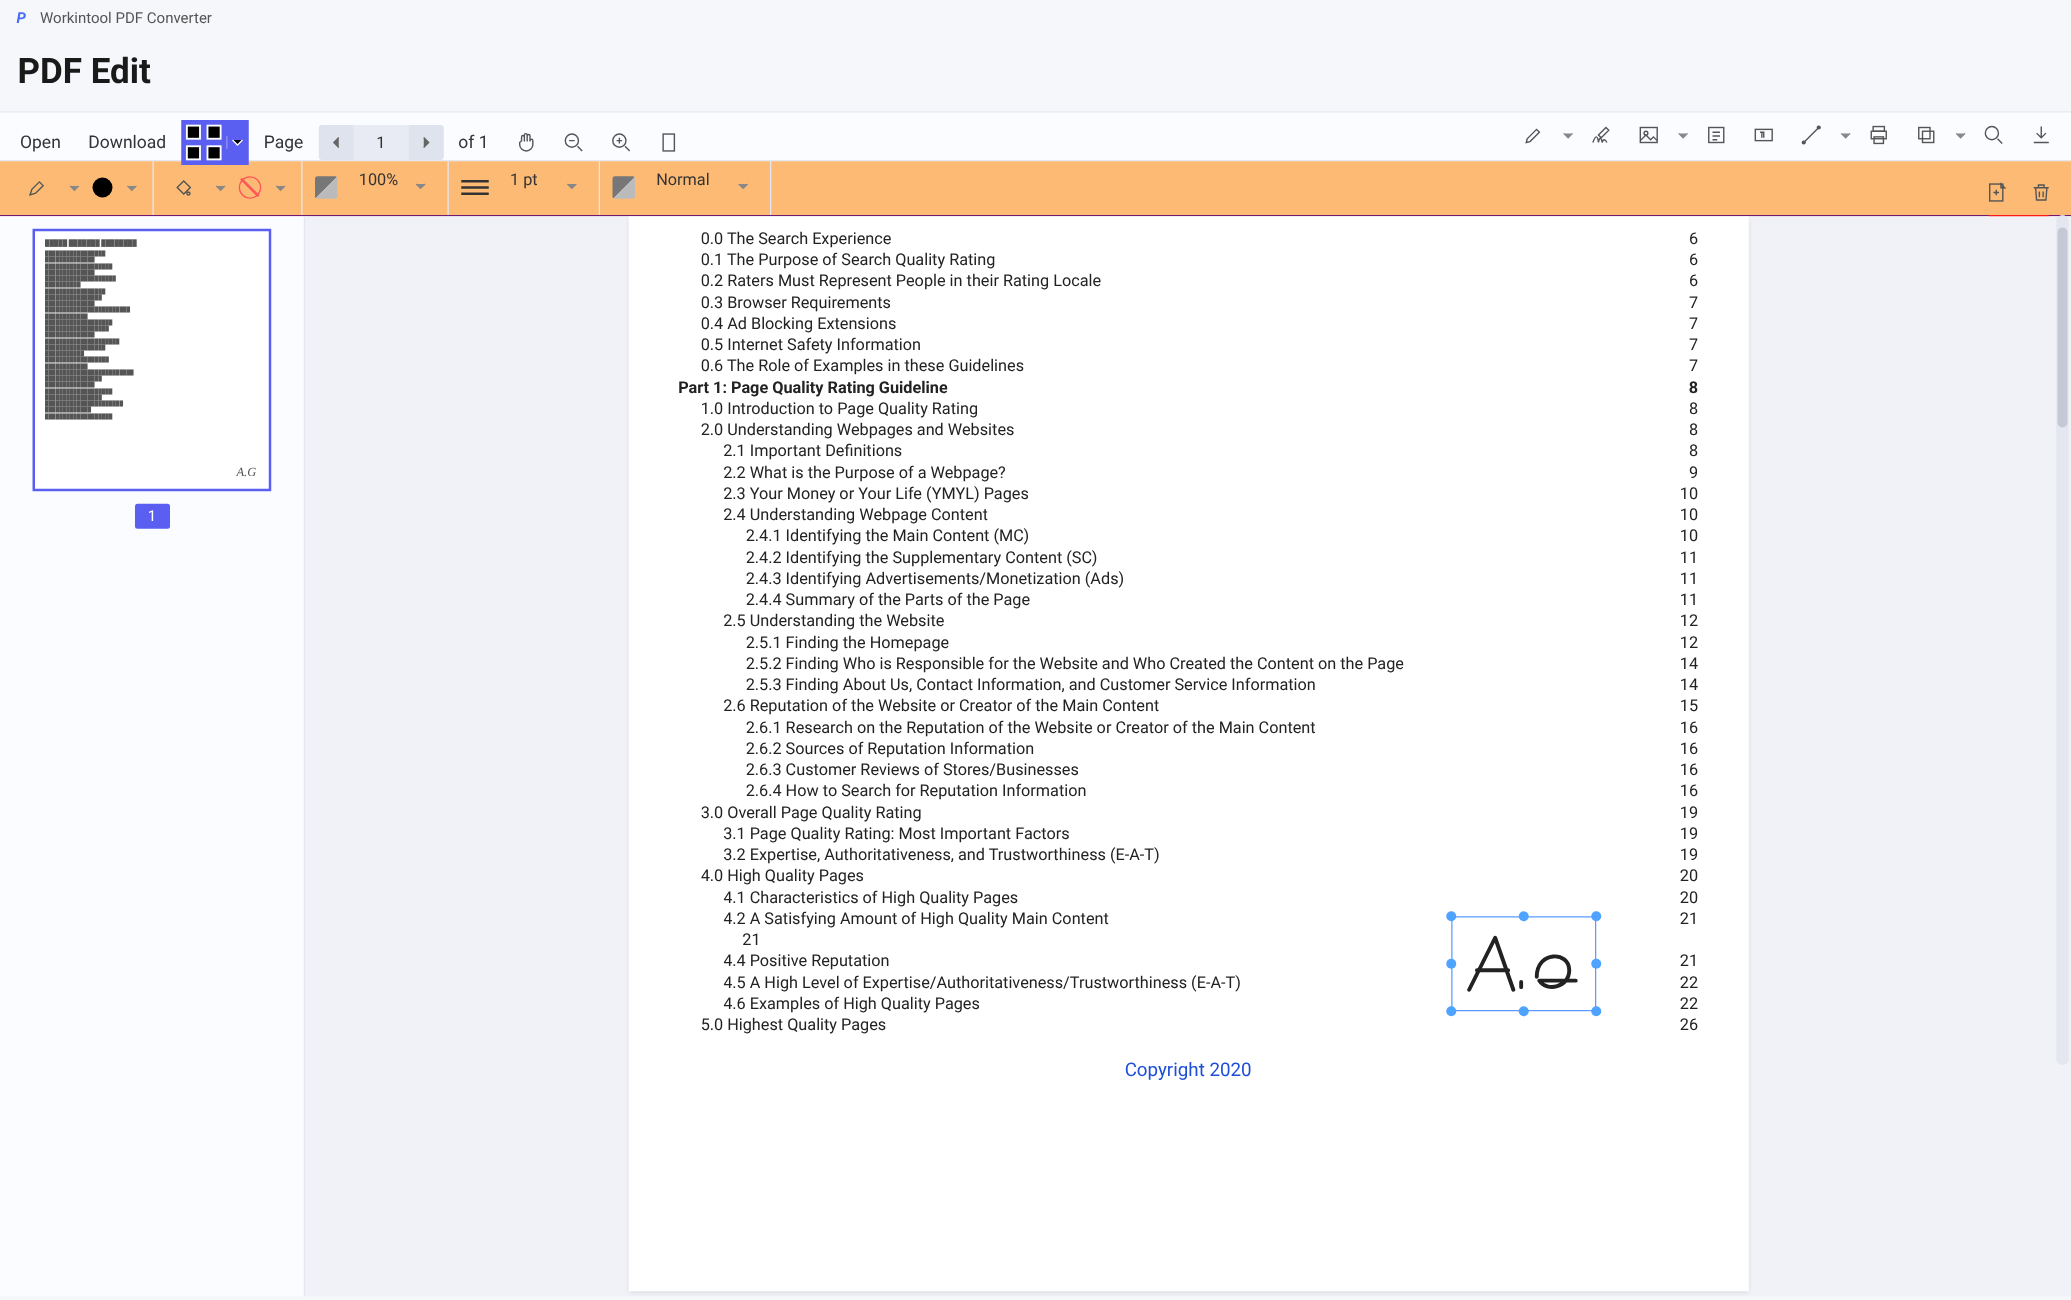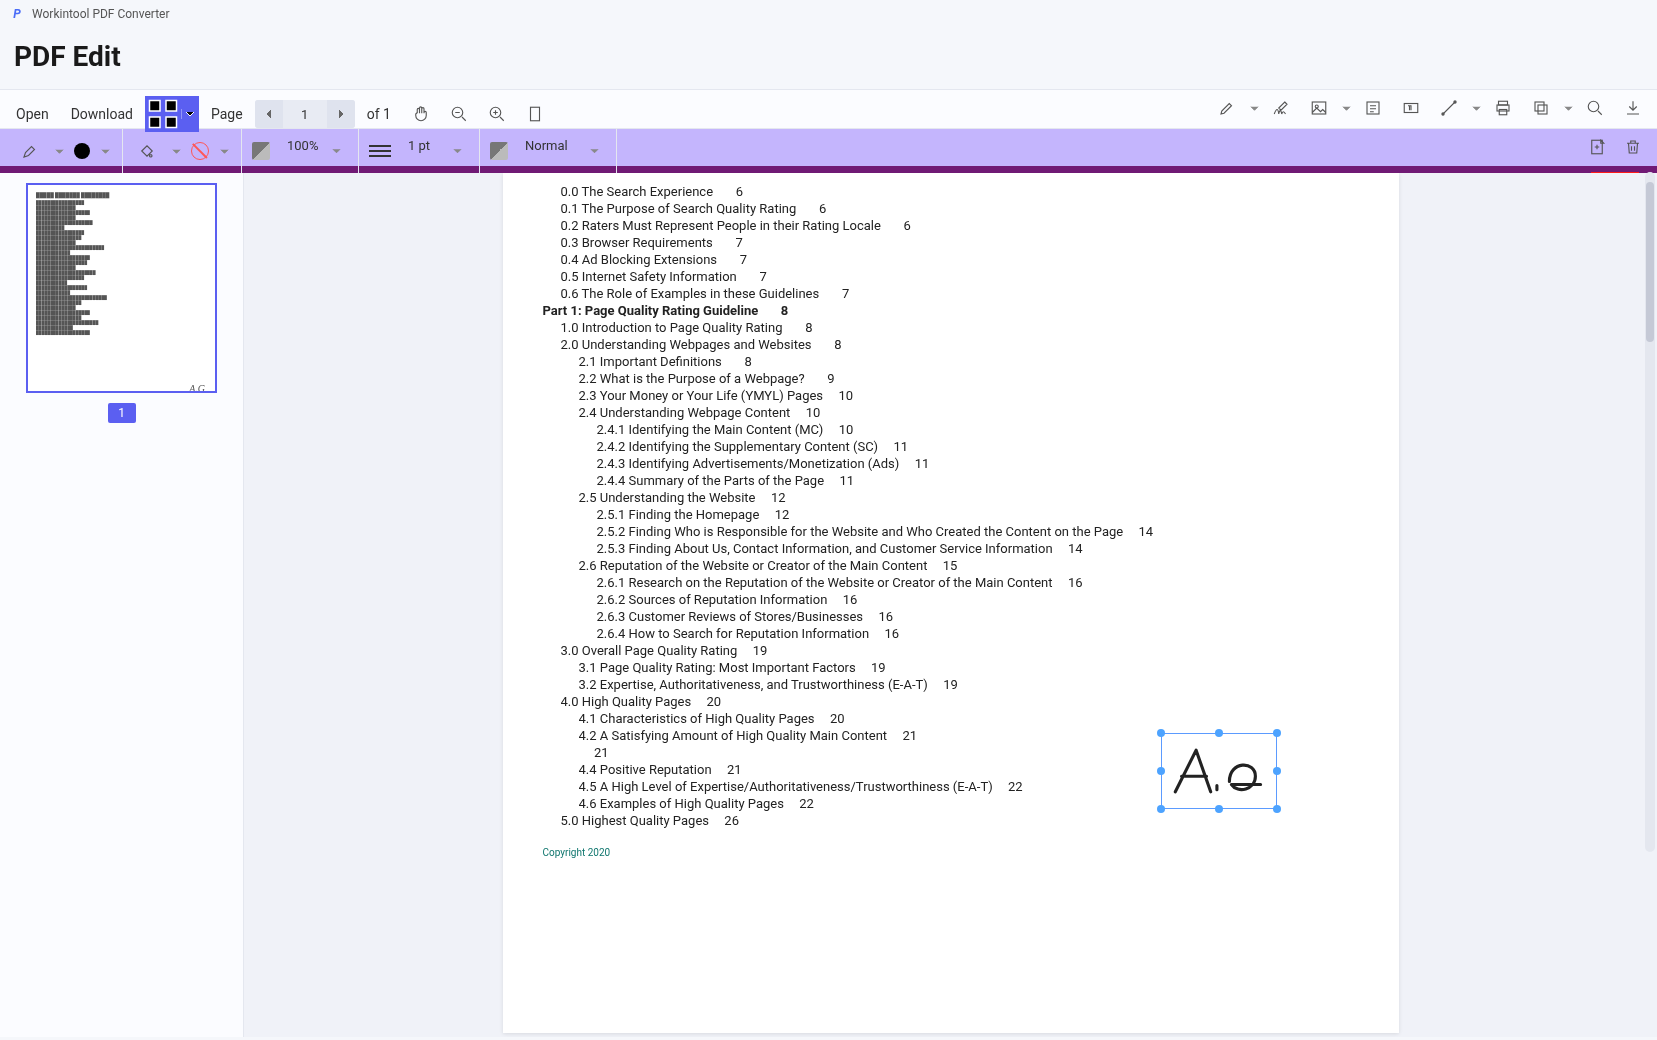--- a/index.html
+++ b/index.html
@@ -17,44 +17,44 @@
 .thumb-toggle .grid{width:36px;display:flex;align-items:center;justify-content:center}
 .thumb-toggle .grid svg{stroke:#fff}
 .thumb-toggle .arr{width:18px;display:flex;align-items:center;justify-content:center;border-left:1px solid rgba(255,255,255,.35)}
 .thumb-toggle .arr svg{stroke:#fff;width:10px;height:10px}
 .page-word{margin:16px 10px;font-size:14px;color:#333}
 .page-ctrl{display:flex;align-items:center;background:#e8ebf3;border-radius:3px;overflow:hidden}
 .page-ctrl .nav{width:28px;height:28px;display:flex;align-items:center;justify-content:center;background:#dfe3ee;cursor:pointer}
 .page-ctrl .nav svg{width:10px;height:10px;stroke:#666;fill:#666}
 .page-ctrl input{width:44px;height:28px;border:none;background:#e8ebf3;text-align:center;font-size:13px;color:#333}
 .of-pages{margin:16px 10px;font-size:14px;color:#333}
-.toolbar2{height:44px;border-bottom:7px solid #701a75;background:#c4b5fd;display:flex;align-items:flex-start;padding:0 6px}
+.toolbar2{height:44px;border-bottom:1px solid #701a75;background:#fdba74;display:flex;align-items:flex-end;padding:0 6px}
 .tgroup{height:44px;border-right:1px solid #e4e7ef;display:flex;align-items:center;padding:0 10px;gap:8px}
 .tsel{height:28px;border:1px solid transparent;padding:0 22px 0 8px;font-size:13px;color:#333;background:transparent;position:relative;min-width:70px}
 .tsel .caret{position:absolute;right:6px;top:50%;transform:translateY(-50%)}
 .tsel .caret svg{width:9px;height:9px;stroke:#888;fill:#888}
 .swatch{width:16px;height:16px;border-radius:50%;background:#000}
 .line-ico{width:22px;height:2px;background:#333;box-shadow:0 -5px 0 #333,0 5px 0 #333}
 .op-ico{width:18px;height:18px;background:linear-gradient(135deg,#777 50%,#bbb 50%);border-radius:2px}
 .workspace{display:flex;height:calc(1040px - 28px - 64px - 40px - 44px)}
 .thumbs{width:244px;background:#fbfcff;border-right:1px solid #e4e7ef;padding:10px 26px;overflow:auto}
 .thumb-page{border:2px solid #5b5ff1;background:#fff;height:210px;padding:8px;font-size:4px;line-height:5px;color:#555;position:relative;overflow:hidden}
-.thumb-sig{position:absolute;right:10px;bottom:0;font-family:cursive;font-size:10px;font-style:italic}
+.thumb-sig{position:absolute;right:10px;bottom:10px;font-family:cursive;font-size:10px;font-style:italic}
 .thumb-num{margin:10px auto 0;width:28px;height:20px;background:#5b5ff1;color:#fff;font-size:12px;display:flex;align-items:center;justify-content:center;border-radius:2px}
 .canvas{flex:1;background:#f0f2f8;position:relative;overflow:auto}
 .sheet{margin:0 auto;width:896px;background:#fff;box-shadow:0 1px 4px rgba(0,0,0,.1);padding:10px 40px 60px 40px;min-height:860px}
 .toc{font-size:13px;color:#222}
-.toc-row{display:flex;justify-content:flex-start;padding:1px 0}
+.toc-row{display:flex;justify-content:space-between;padding:1px 0}
 .toc-row .t{white-space:nowrap;overflow:hidden}
 .toc-row .p{width:30px;text-align:right;color:#222}
 .l1{padding-left:18px}
 .l2{padding-left:36px}
 .l3{padding-left:54px}
 .l0{padding-left:0;font-weight:700}
-.copyright{text-align:left;margin-top:18px;font-size:10px;color:#0f766e}
+.copyright{text-align:center;margin-top:18px;font-size:15px;color:#1d4ed8}
 .sig-box{position:absolute;left:917px;top:560px;width:116px;height:76px}
 .sig-box .frame{position:absolute;inset:0;border:1px solid #5b9bff}
 .sig-box .h{position:absolute;width:8px;height:8px;background:#4da3ff;border-radius:50%}
 .sig-box svg.sig{position:absolute;inset:6px;width:calc(100% - 12px);height:calc(100% - 12px)}
 .delete-wrap{position:absolute;right:18px;top:172px;width:48px;height:40px;border:3px solid #ff1a1a}
 .red-arrow{position:absolute;pointer-events:none}
 .scrollbar-fake{position:absolute;right:2px;top:172px;width:10px;height:680px;background:#e4e7ef;border-radius:5px}
 .scrollbar-fake .thumb{position:absolute;left:1px;right:1px;top:10px;height:160px;background:#c5c9d6;border-radius:4px}
 .dd-caret svg{width:9px;height:9px;stroke:#888;fill:#888}
 .dd-caret{display:flex;align-items:center;justify-content:center;width:14px}

